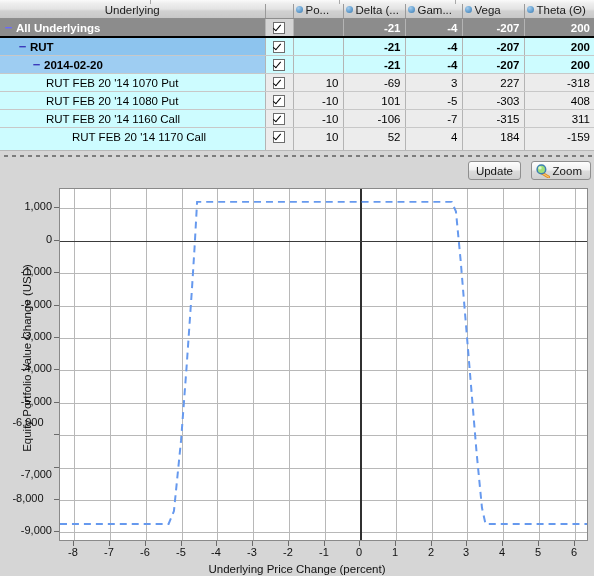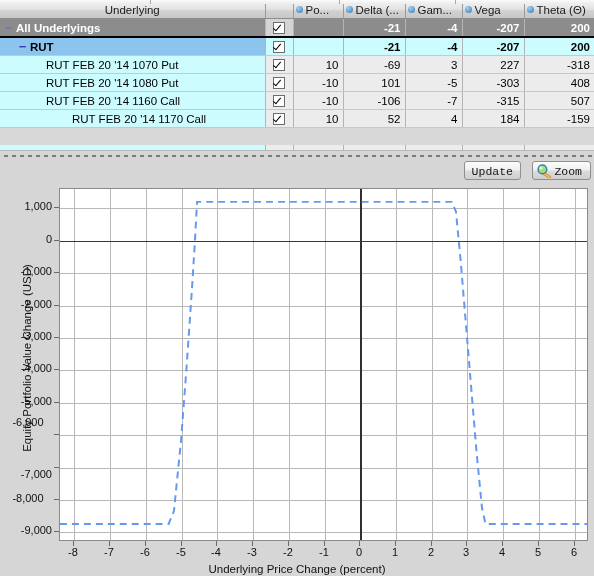--- a/index.html
+++ b/index.html
@@ -182,21 +182,20 @@
     background-size: 8px 2px;
     background-repeat: repeat-x;
   }
 
   
   #btnbar {
     position: absolute;
     left: 0; top: 160px;
     width: 594px; height: 22px;
     background: #d6d6d6;
-    font-family: Liberation Mono, monospace;
   }
   .btn {
     position: absolute;
     top: 1px;
     height: 19px;
     background: linear-gradient(to bottom,#fdfdfd 0%,#f0f0f0 46%,#dcdcdc 54%,#cfcfcf 100%);
     border: 1px solid #8f8f8f;
     border-radius: 3px;
     font-size: 11.5px;
     color: #161616;
@@ -349,20 +348,29 @@
         </tr>
         <tr class="row-l1">
           <td class="namecell" style="padding-left: 18px;"><span class="toggle">−</span><span class="nmtext">RUT</span></td>
           <td class="chkcell"><span class="cbox"></span></td>
           <td class="numcell"></td>
           <td class="numcell">-21</td>
           <td class="numcell">-4</td>
           <td class="numcell">-207</td>
           <td class="numcell" style="border-right: none;">200</td>
         </tr>
+        <tr class="row-l2">
+          <td class="namecell" style="padding-left: 32px;"><span class="toggle">−</span><span class="nmtext">2014-02-20</span></td>
+          <td class="chkcell"><span class="cbox"></span></td>
+          <td class="numcell"></td>
+          <td class="numcell">-21</td>
+          <td class="numcell">-4</td>
+          <td class="numcell">-207</td>
+          <td class="numcell" style="border-right: none;">200</td>
+        </tr>
         <tr class="row-leaf">
           <td class="namecell" style="padding-left: 46px;"><span class="nmtext">RUT FEB 20 '14 1070 Put</span></td>
           <td class="chkcell"><span class="cbox"></span></td>
           <td class="numcell">10</td>
           <td class="numcell">-69</td>
           <td class="numcell">3</td>
           <td class="numcell">227</td>
           <td class="numcell" style="border-right: none; padding-left: 13px;">-318</td>
         </tr>
         <tr class="row-leaf">
@@ -374,21 +382,21 @@
           <td class="numcell">-303</td>
           <td class="numcell" style="border-right: none;">408</td>
         </tr>
         <tr class="row-leaf">
           <td class="namecell" style="padding-left: 46px;"><span class="nmtext">RUT FEB 20 '14 1160 Call</span></td>
           <td class="chkcell"><span class="cbox"></span></td>
           <td class="numcell">-10</td>
           <td class="numcell">-106</td>
           <td class="numcell">-7</td>
           <td class="numcell">-315</td>
-          <td class="numcell" style="border-right: none;">507</td>
+          <td class="numcell" style="border-right: none;">311</td>
         </tr>
         <tr class="row-leaf">
           <td class="namecell" style="padding-left: 72px;"><span class="nmtext">RUT FEB 20 '14 1170 Call</span></td>
           <td class="chkcell"><span class="cbox"></span></td>
           <td class="numcell">10</td>
           <td class="numcell">52</td>
           <td class="numcell">4</td>
           <td class="numcell">184</td>
           <td class="numcell" style="border-right: none;">-159</td>
         </tr>

